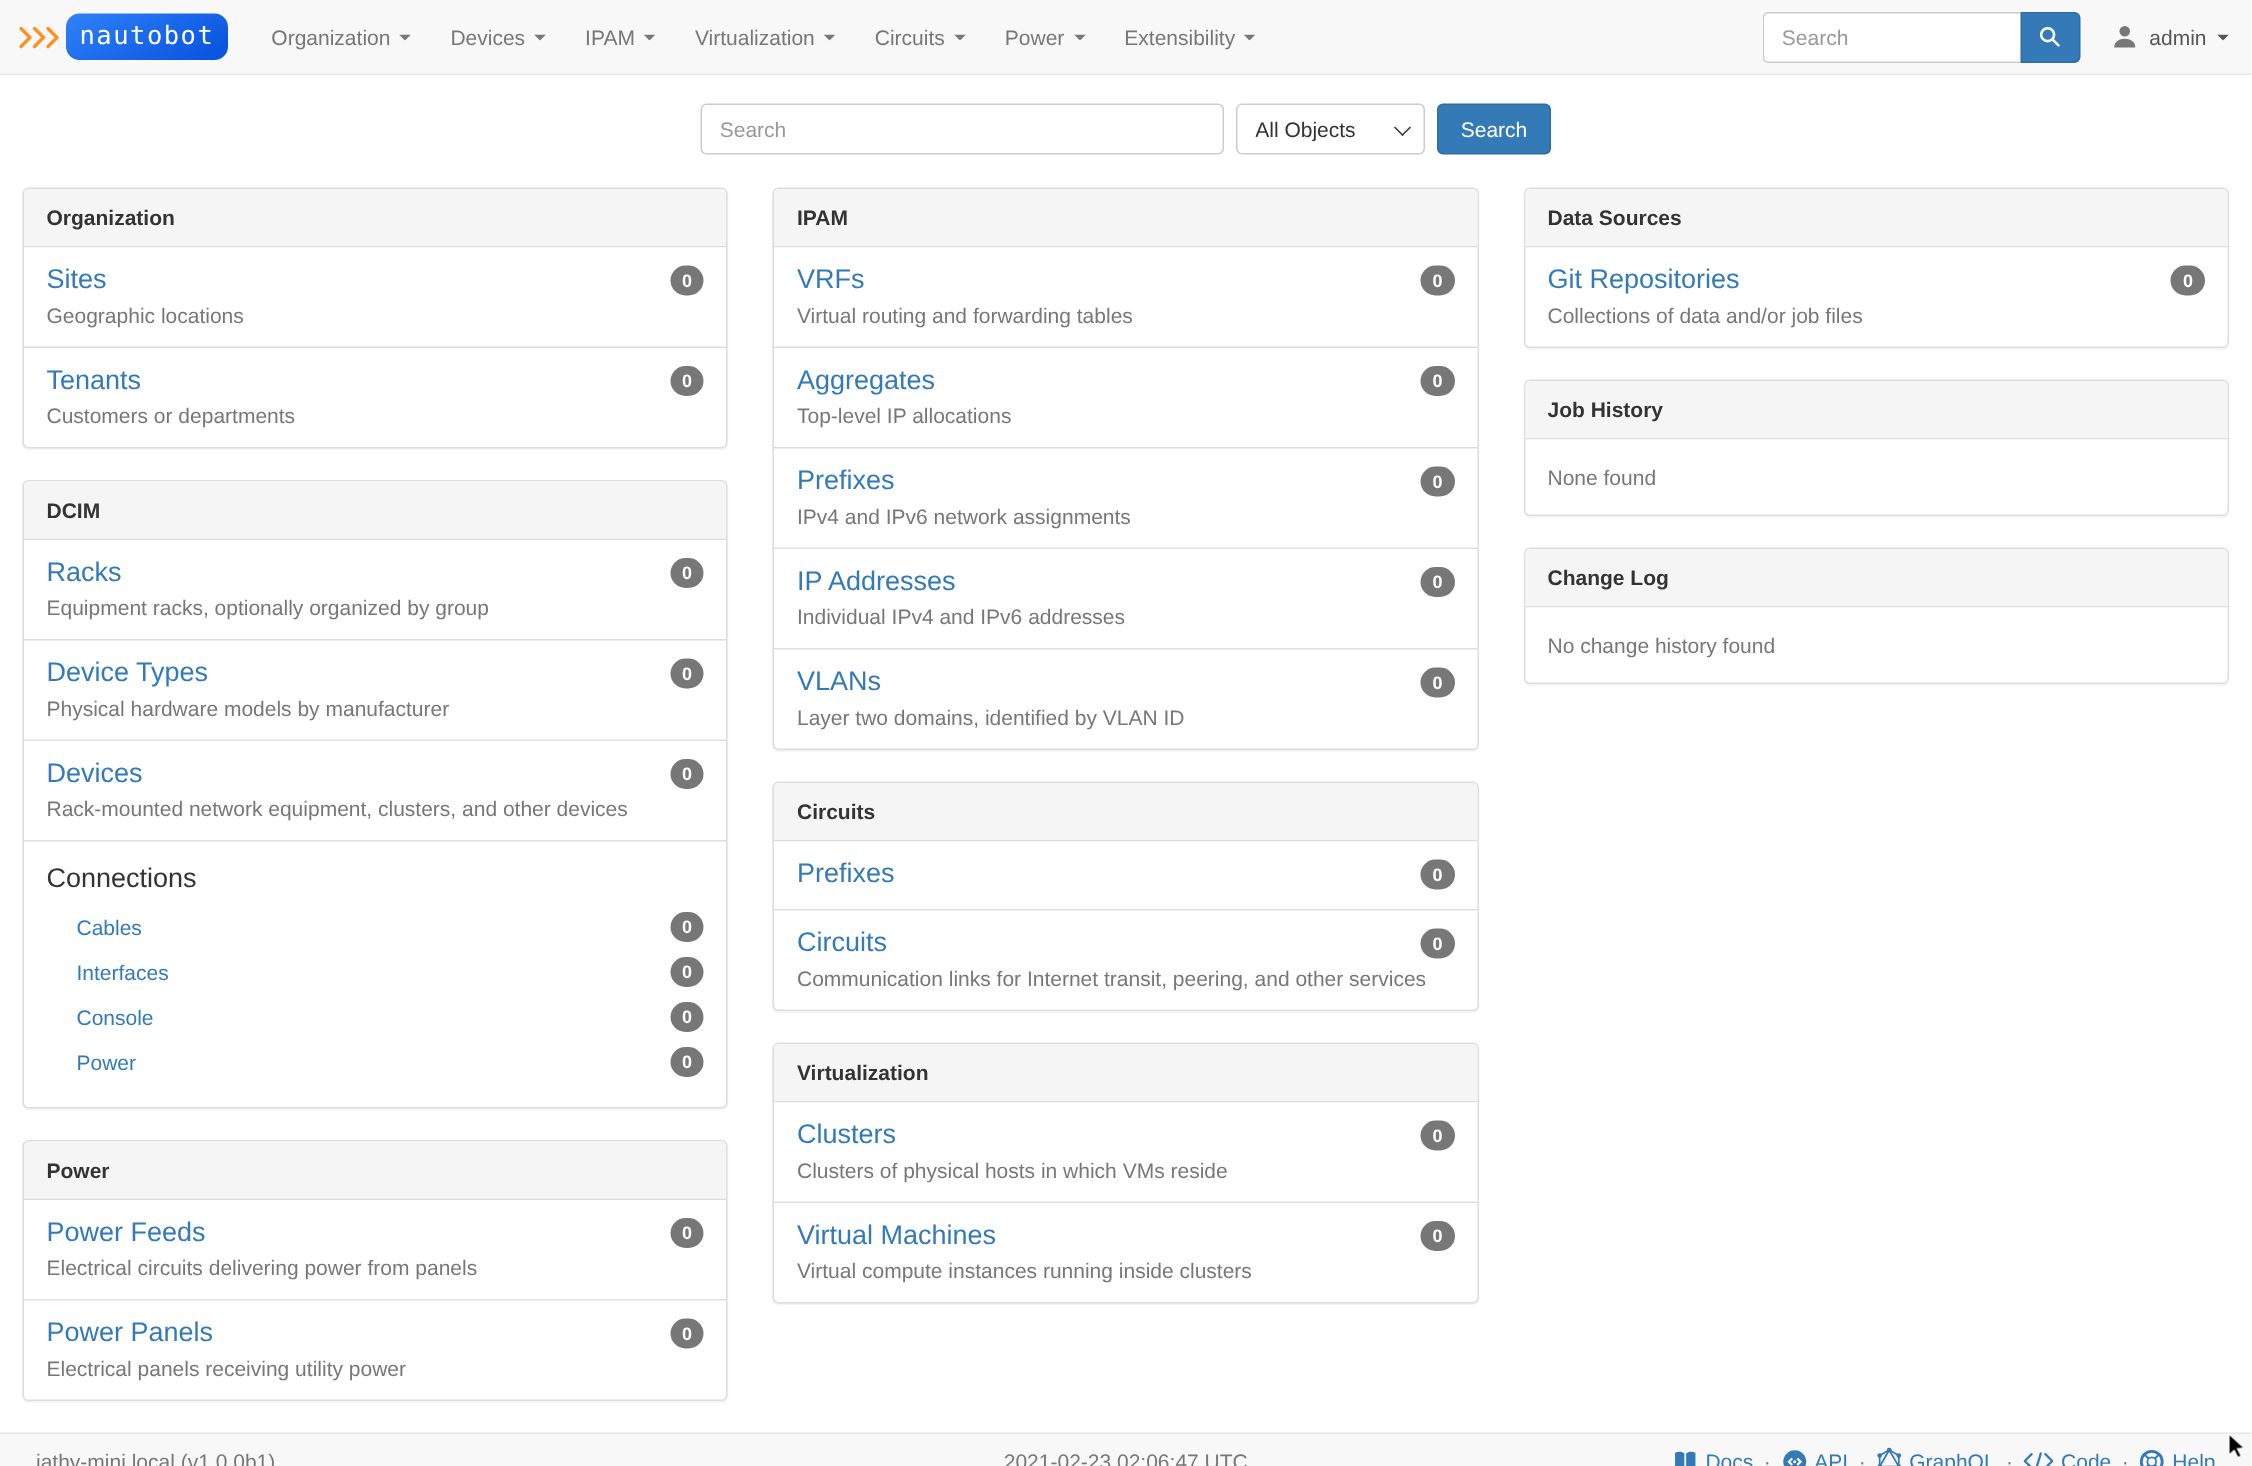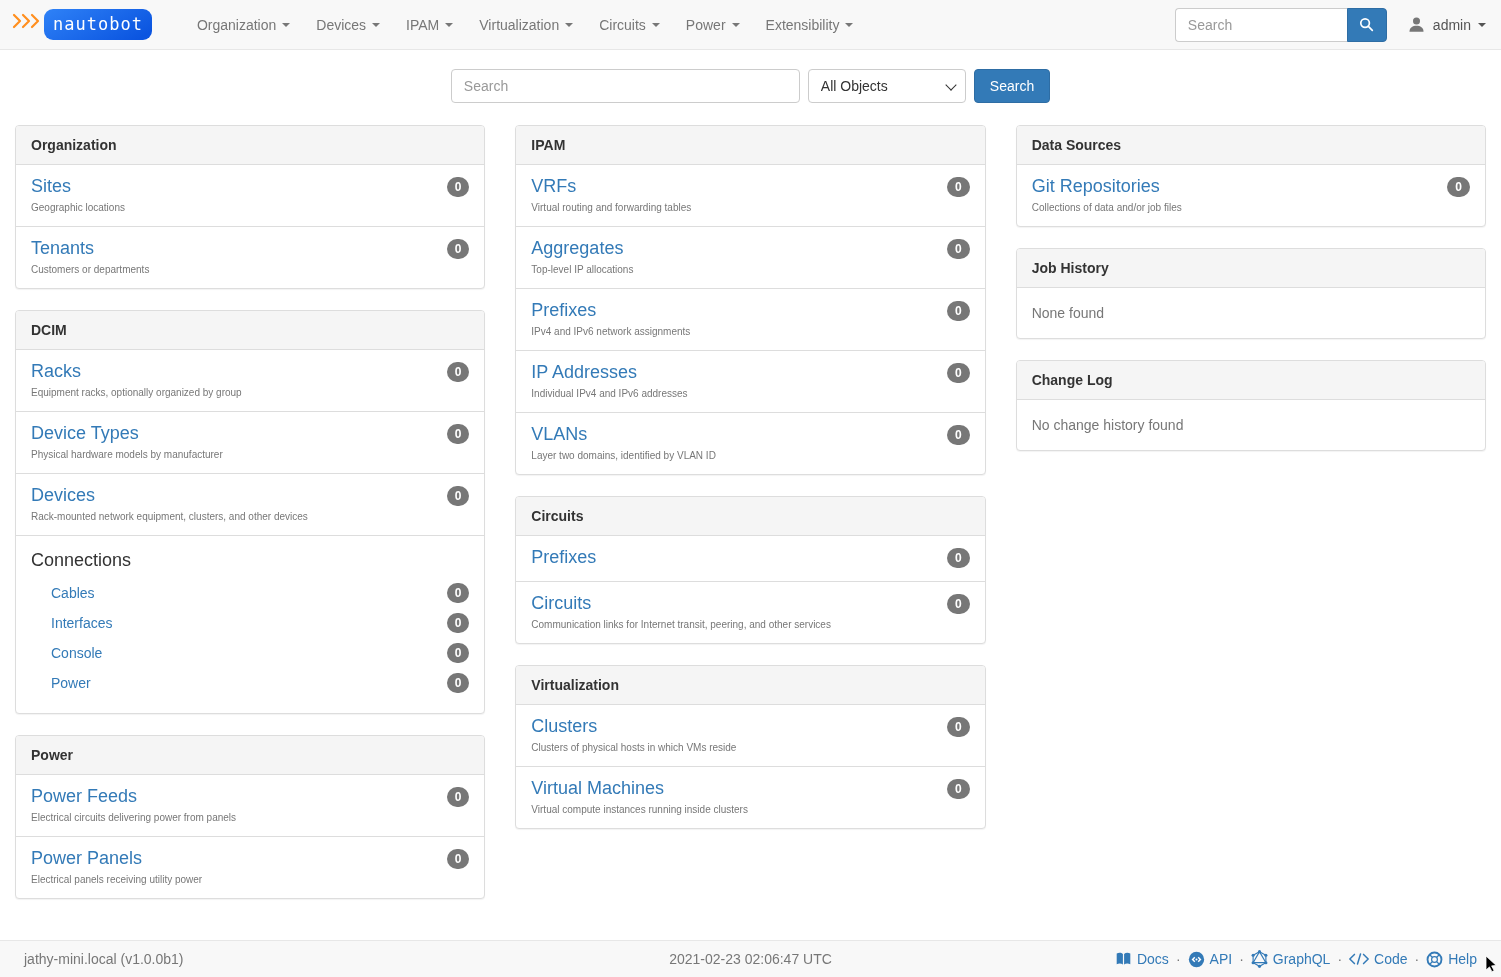--- a/index.html
+++ b/index.html
@@ -19,21 +19,21 @@
   
   .navbar {
     height: 50px;
     background: #f8f8f8;
     border-bottom: 1px solid #e7e7e7;
     display: flex;
     align-items: center;
     padding: 0 15px 0 12px;
     flex-shrink: 0;
   }
-  .brand { display: flex; align-items: flex-start; gap: 2px; margin-right: 32px; cursor: pointer; }
+  .brand { display: flex; align-items: center; gap: 2px; margin-right: 16px; cursor: pointer; }
   .logo-box {
     background: linear-gradient(150deg, #2f82f7 0%, #0b55e0 90%);
     color: #fff;
     font-family: "DejaVu Sans Mono", monospace;
     font-size: 17px;
     letter-spacing: 1px;
     padding: 5px 9px 6px;
     border-radius: 9px;
   }
   .nav-menu { display: flex; list-style: none; margin: 0; padding: 0; }
@@ -96,21 +96,21 @@
     font-size: 14px;
     font-family: inherit;
     color: #555;
     outline: none;
   }
   .search-row input::placeholder { color: #999; }
   .select-wrap { position: relative; }
   .select-wrap select {
     appearance: none;
     -webkit-appearance: none;
-    width: 158px; height: 34px;
+    width: 126px; height: 34px;
     border: 1px solid #ccc;
     border-radius: 4px;
     background: #fff;
     padding: 6px 26px 6px 12px;
     font-size: 14px;
     font-family: inherit;
     color: #333;
     outline: none;
     cursor: pointer;
   }
@@ -158,21 +158,21 @@
     padding: 11px 15px;
     font-size: 14px;
     font-weight: bold;
     color: #333;
     border-radius: 3px 3px 0 0;
   }
   .panel-item { padding: 11px 15px 13px; }
   .panel-item + .panel-item, .panel-item + .connections { border-top: 1px solid #ddd; }
   .item-top { display: flex; justify-content: space-between; align-items: center; }
   .item-link { color: #337ab7; font-size: 18px; font-weight: 500; }
-  .item-desc { color: #777; font-size: 10px; margin-top: 5px; }
+  .item-desc { color: #777; font-size: 14px; margin-top: 5px; }
   .badge {
     background: #777;
     color: #fff;
     font-size: 12px;
     font-weight: bold;
     padding: 4px 8px;
     border-radius: 10px;
     line-height: 1;
     min-width: 22px;
     text-align: center;

